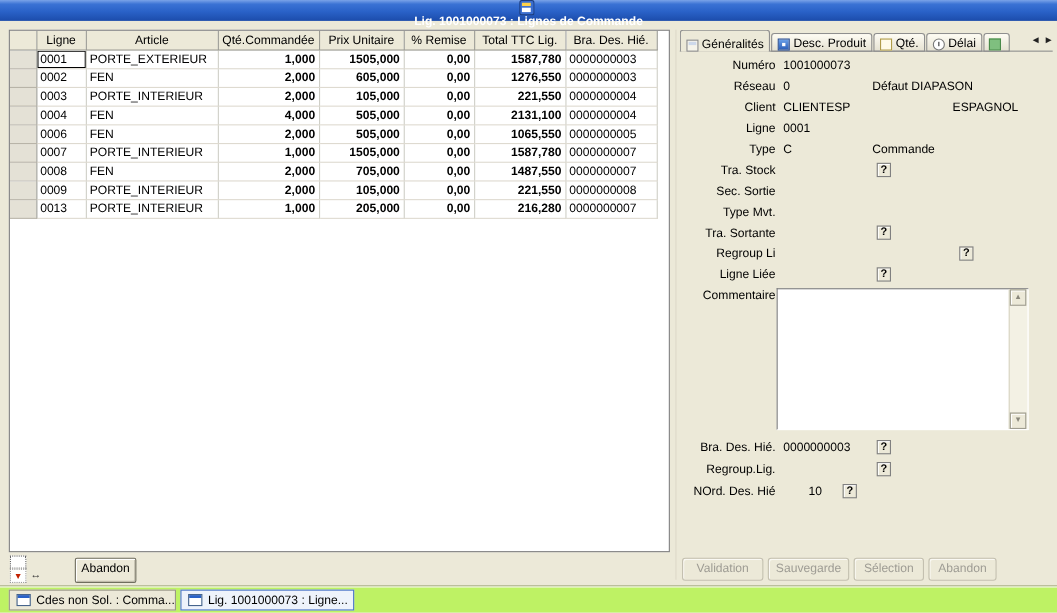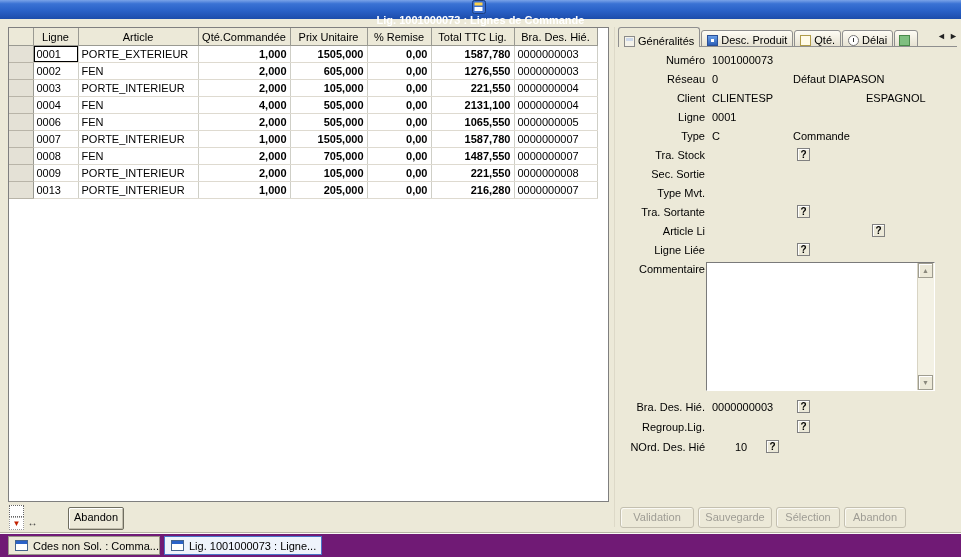--- a/index.html
+++ b/index.html
@@ -98,21 +98,21 @@
   .sarrow.bot{bottom:0;}
   
   .rbtn{
     position:absolute;top:507px;height:21px;box-sizing:border-box;
     background:#ece9d8;border:1px solid #c4c0b0;border-radius:3px;
     box-shadow:inset 1px 1px 0 #faf9f4;
     color:#9e9c94;text-align:center;line-height:19px;font-size:11px;cursor:default;
   }
   
   .taskbar{
-    position:absolute;left:0;right:0;bottom:0;height:24px;background:#701a75;
+    position:absolute;left:0;right:0;bottom:0;height:24px;background:#bef264;
     border-top:1px solid #b8b4a4;box-shadow:inset 0 1px 0 #fbfaf6;
   }
   .task-tab{
     position:absolute;top:3px;height:19px;box-sizing:border-box;
     display:flex;align-items:center;gap:5px;padding:0 6px;
     border:1px solid #9a9689;background:#ece9d8;white-space:nowrap;overflow:hidden;
     font-size:11px;cursor:default;
   }
   .task-tab.active{border:1px solid #4a74c8;background:#eef3fb;}
   .mini-win{
@@ -319,21 +319,21 @@
 <div class="flabel" style="top:149px">Tra. Stock</div>
 <div class="qbtn" style="top:148px;left:797px">?</div>
 
 <div class="flabel" style="top:168px">Sec. Sortie</div>
 
 <div class="flabel" style="top:187px">Type Mvt.</div>
 
 <div class="flabel" style="top:206px">Tra. Sortante</div>
 <div class="qbtn" style="top:205px;left:797px">?</div>
 
-<div class="flabel" style="top:225px">Article Li</div>
+<div class="flabel" style="top:225px">Regroup Li</div>
 <div class="qbtn" style="top:224px;left:872px">?</div>
 
 <div class="flabel" style="top:244px">Ligne Liée</div>
 <div class="qbtn" style="top:243px;left:797px">?</div>
 
 <div class="flabel" style="top:263px">Commentaire</div>
 <div class="comment-box">
   <div class="comment-text"></div>
   <div class="vscroll">
     <div class="sarrow top">▲</div>

